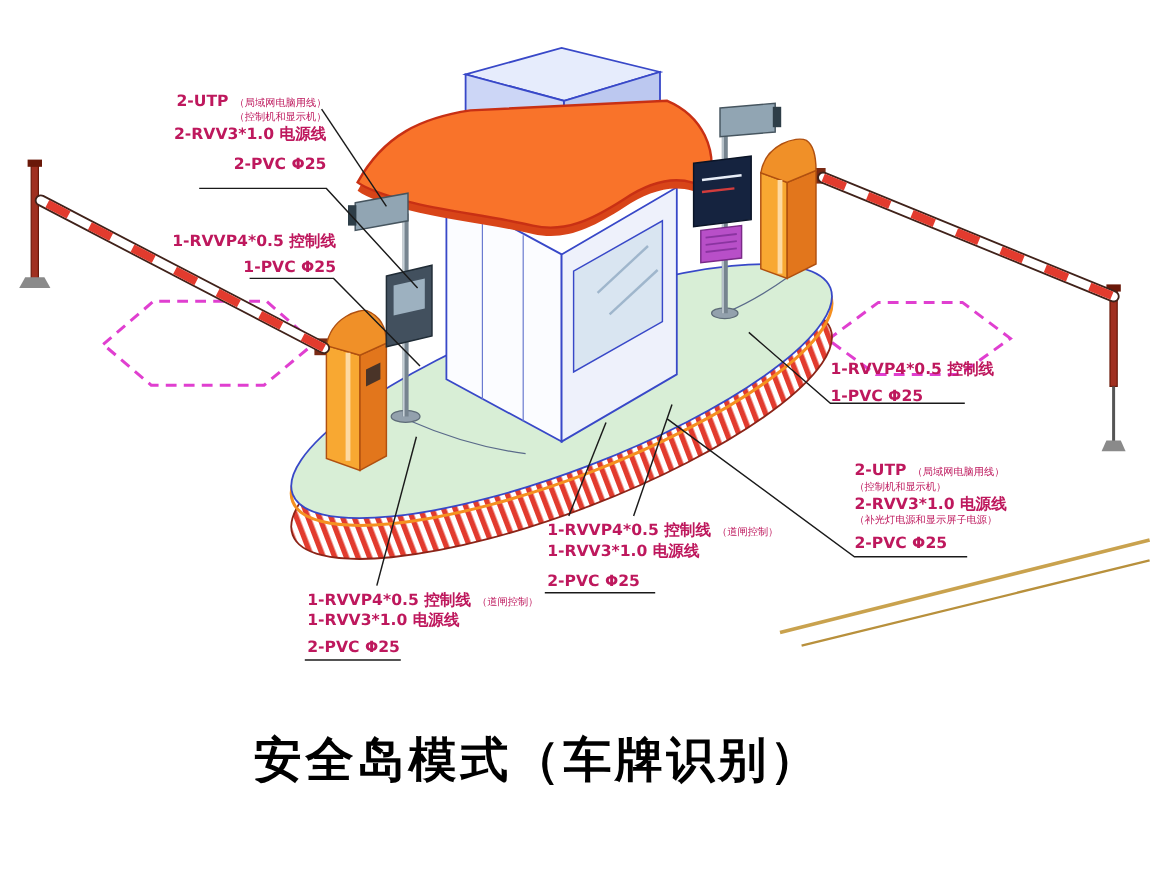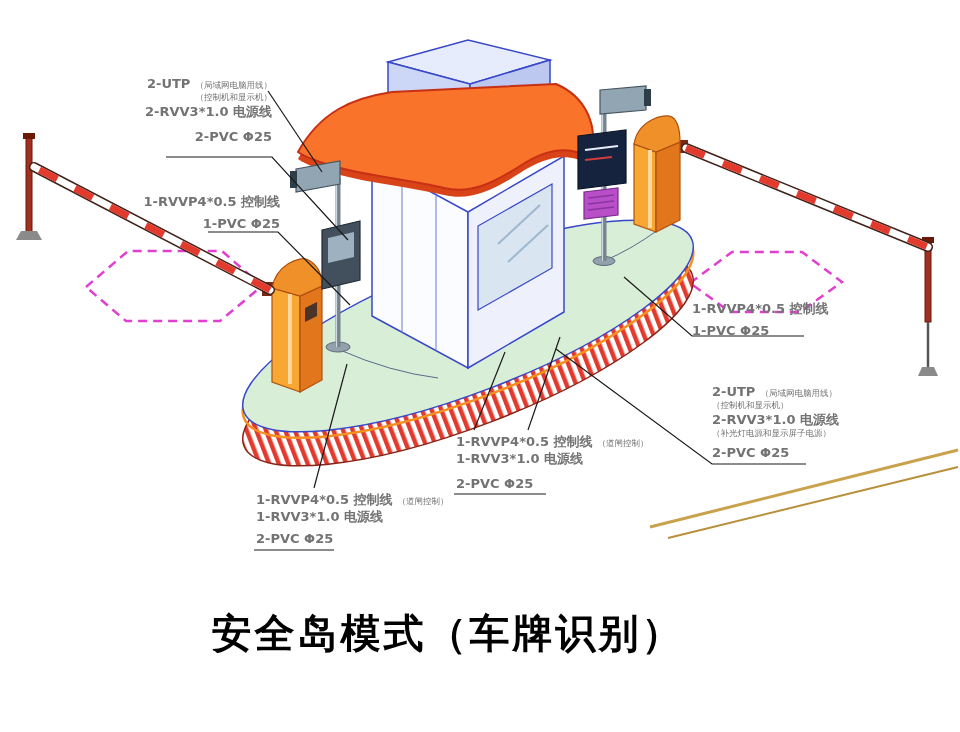--- a/index.html
+++ b/index.html
@@ -2,21 +2,21 @@
 <html><head>
 <meta charset="utf-8">
 <style>
   html,body{margin:0;padding:0;}
   body{
     width:960px;height:732px;background:#ffffff;position:relative;overflow:hidden;
     font-family:"DejaVu Sans","Liberation Sans",sans-serif;
   }
   .stage{position:absolute;inset:0;width:960px;height:732px;}
   .scene{position:absolute;left:0;top:0;z-index:1;}
-  .callout{position:absolute;z-index:2;color:#737373;}
+  .callout{position:absolute;z-index:2;color:#be185d;}
   .co-line{line-height:17px;white-space:nowrap;}
   .co-main{font-size:13px;font-weight:600;}
   .co-small{font-size:8.5px;font-weight:400;line-height:11px;}
   .co-gap{margin-top:8px;}
   .co-gap-sm{margin-top:5px;}
   .page-title{
     position:absolute;z-index:2;top:606px;left:0;width:896px;text-align:center;
     font-size:40px;font-weight:600;letter-spacing:3px;color:#000;
   }
 </style>

